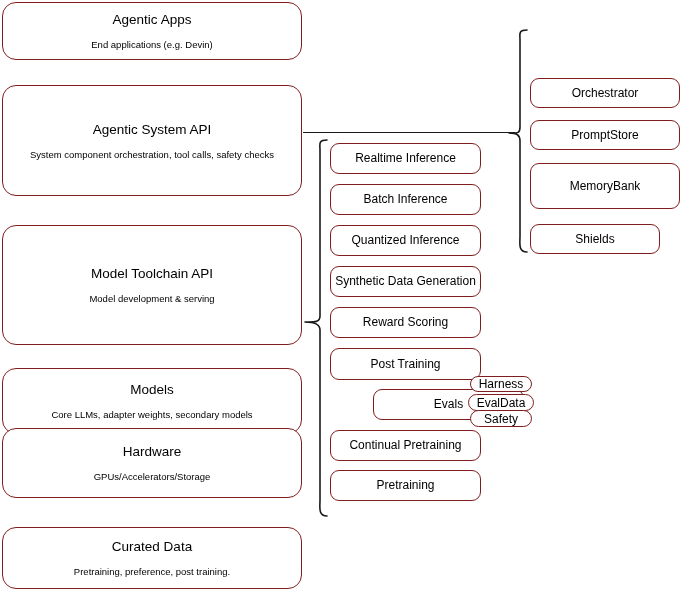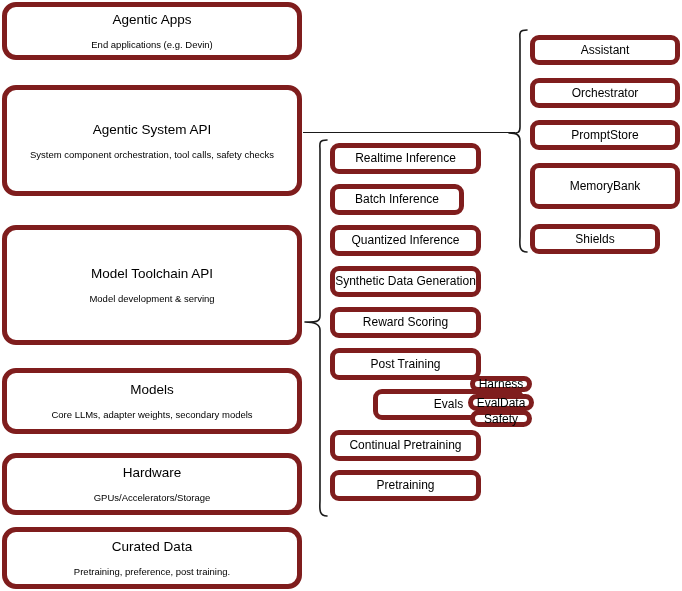--- a/index.html
+++ b/index.html
@@ -15,21 +15,21 @@
     position: relative;
     width: 682px;
     height: 591px;
     overflow: hidden;
     background: #ffffff;
   }
   .node {
     position: absolute;
     box-sizing: border-box;
     background: #ffffff;
-    border: 5px solid #7f1d1d;
+    border: 1px solid #7f1d1d;
     display: flex;
     flex-direction: column;
     align-items: center;
     justify-content: center;
     text-align: center;
   }
   .layer {
     border-radius: 14px;
     padding: 4px 10px;
   }
@@ -85,41 +85,38 @@
   <div class="node layer" style="left:2px; top:225px; width:300px; height:120px;">
     <div class="title">Model Toolchain API</div>
     <div class="subtitle">Model development &amp; serving</div>
   </div>
 
   <div class="node layer" style="left:2px; top:368px; width:300px; height:66px;">
     <div class="title">Models</div>
     <div class="subtitle">Core LLMs, adapter weights, secondary models</div>
   </div>
 
-  <div class="node layer" style="left:2px; top:453px; width:300px; height:62px;">
+  <div class="node layer" style="left:2px; top:428px; width:300px; height:70px;">
     <div class="title">Hardware</div>
     <div class="subtitle">GPUs/Accelerators/Storage</div>
   </div>
 
   <div class="node layer" style="left:2px; top:527px; width:300px; height:62px;">
     <div class="title">Curated Data</div>
     <div class="subtitle">Pretraining, preference, post training.</div>
   </div>
 
   <div class="connector" style="left:303px; top:132px; width:212px; height:1.4px;"></div>
 
   <div class="brace" style="left:507px; top:28px; width:22px; height:226px;">
     <svg width="22" height="226" viewBox="0 0 22 226" fill="none">
       <path d="M20 2 C11 2 13 6 13 12 L13 99 C13 106 10 105 2 105 C10 105 13 107 13 113 L13 208 C13 215 11 224 20 224" stroke="#1a1a1a" stroke-width="1.6" fill="none" stroke-linecap="round" stroke-linejoin="round"></path>
     </svg>
   </div>
 
-  <div class="node chip" style="left:530px; top:35px; width:150px; height:30px;">
-    <span>Assistant</span>
-  </div>
   <div class="node chip" style="left:530px; top:78px; width:150px; height:30px;">
     <span>Orchestrator</span>
   </div>
   <div class="node chip" style="left:530px; top:120px; width:150px; height:30px;">
     <span>PromptStore</span>
   </div>
   <div class="node chip" style="left:530px; top:163px; width:150px; height:46px;">
     <span>MemoryBank</span>
   </div>
   <div class="node chip" style="left:530px; top:224px; width:130px; height:30px;">
@@ -128,21 +125,21 @@
 
   <div class="brace" style="left:303px; top:138px; width:26px; height:380px;">
     <svg width="26" height="380" viewBox="0 0 26 380" fill="none">
       <path d="M24 2 C15 2 17 6 17 12 L17 178 C17 185 10 184 2 184 C10 184 17 186 17 192 L17 362 C17 369 15 378 24 378" stroke="#1a1a1a" stroke-width="1.6" fill="none" stroke-linecap="round" stroke-linejoin="round"></path>
     </svg>
   </div>
 
   <div class="node chip" style="left:330px; top:143px; width:151px; height:31px;">
     <span>Realtime Inference</span>
   </div>
-  <div class="node chip" style="left:330px; top:184px; width:134px; height:31px;">
+  <div class="node chip" style="left:330px; top:184px; width:151px; height:31px;">
     <span>Batch Inference</span>
   </div>
   <div class="node chip" style="left:330px; top:266px; width:151px; height:31px;">
     <span>Synthetic Data Generation</span>
   </div>
   <div class="node chip" style="left:330px; top:225px; width:151px; height:31px;">
     <span>Quantized Inference</span>
   </div>
   <div class="node chip" style="left:330px; top:307px; width:151px; height:31px;">
     <span>Reward Scoring</span>

